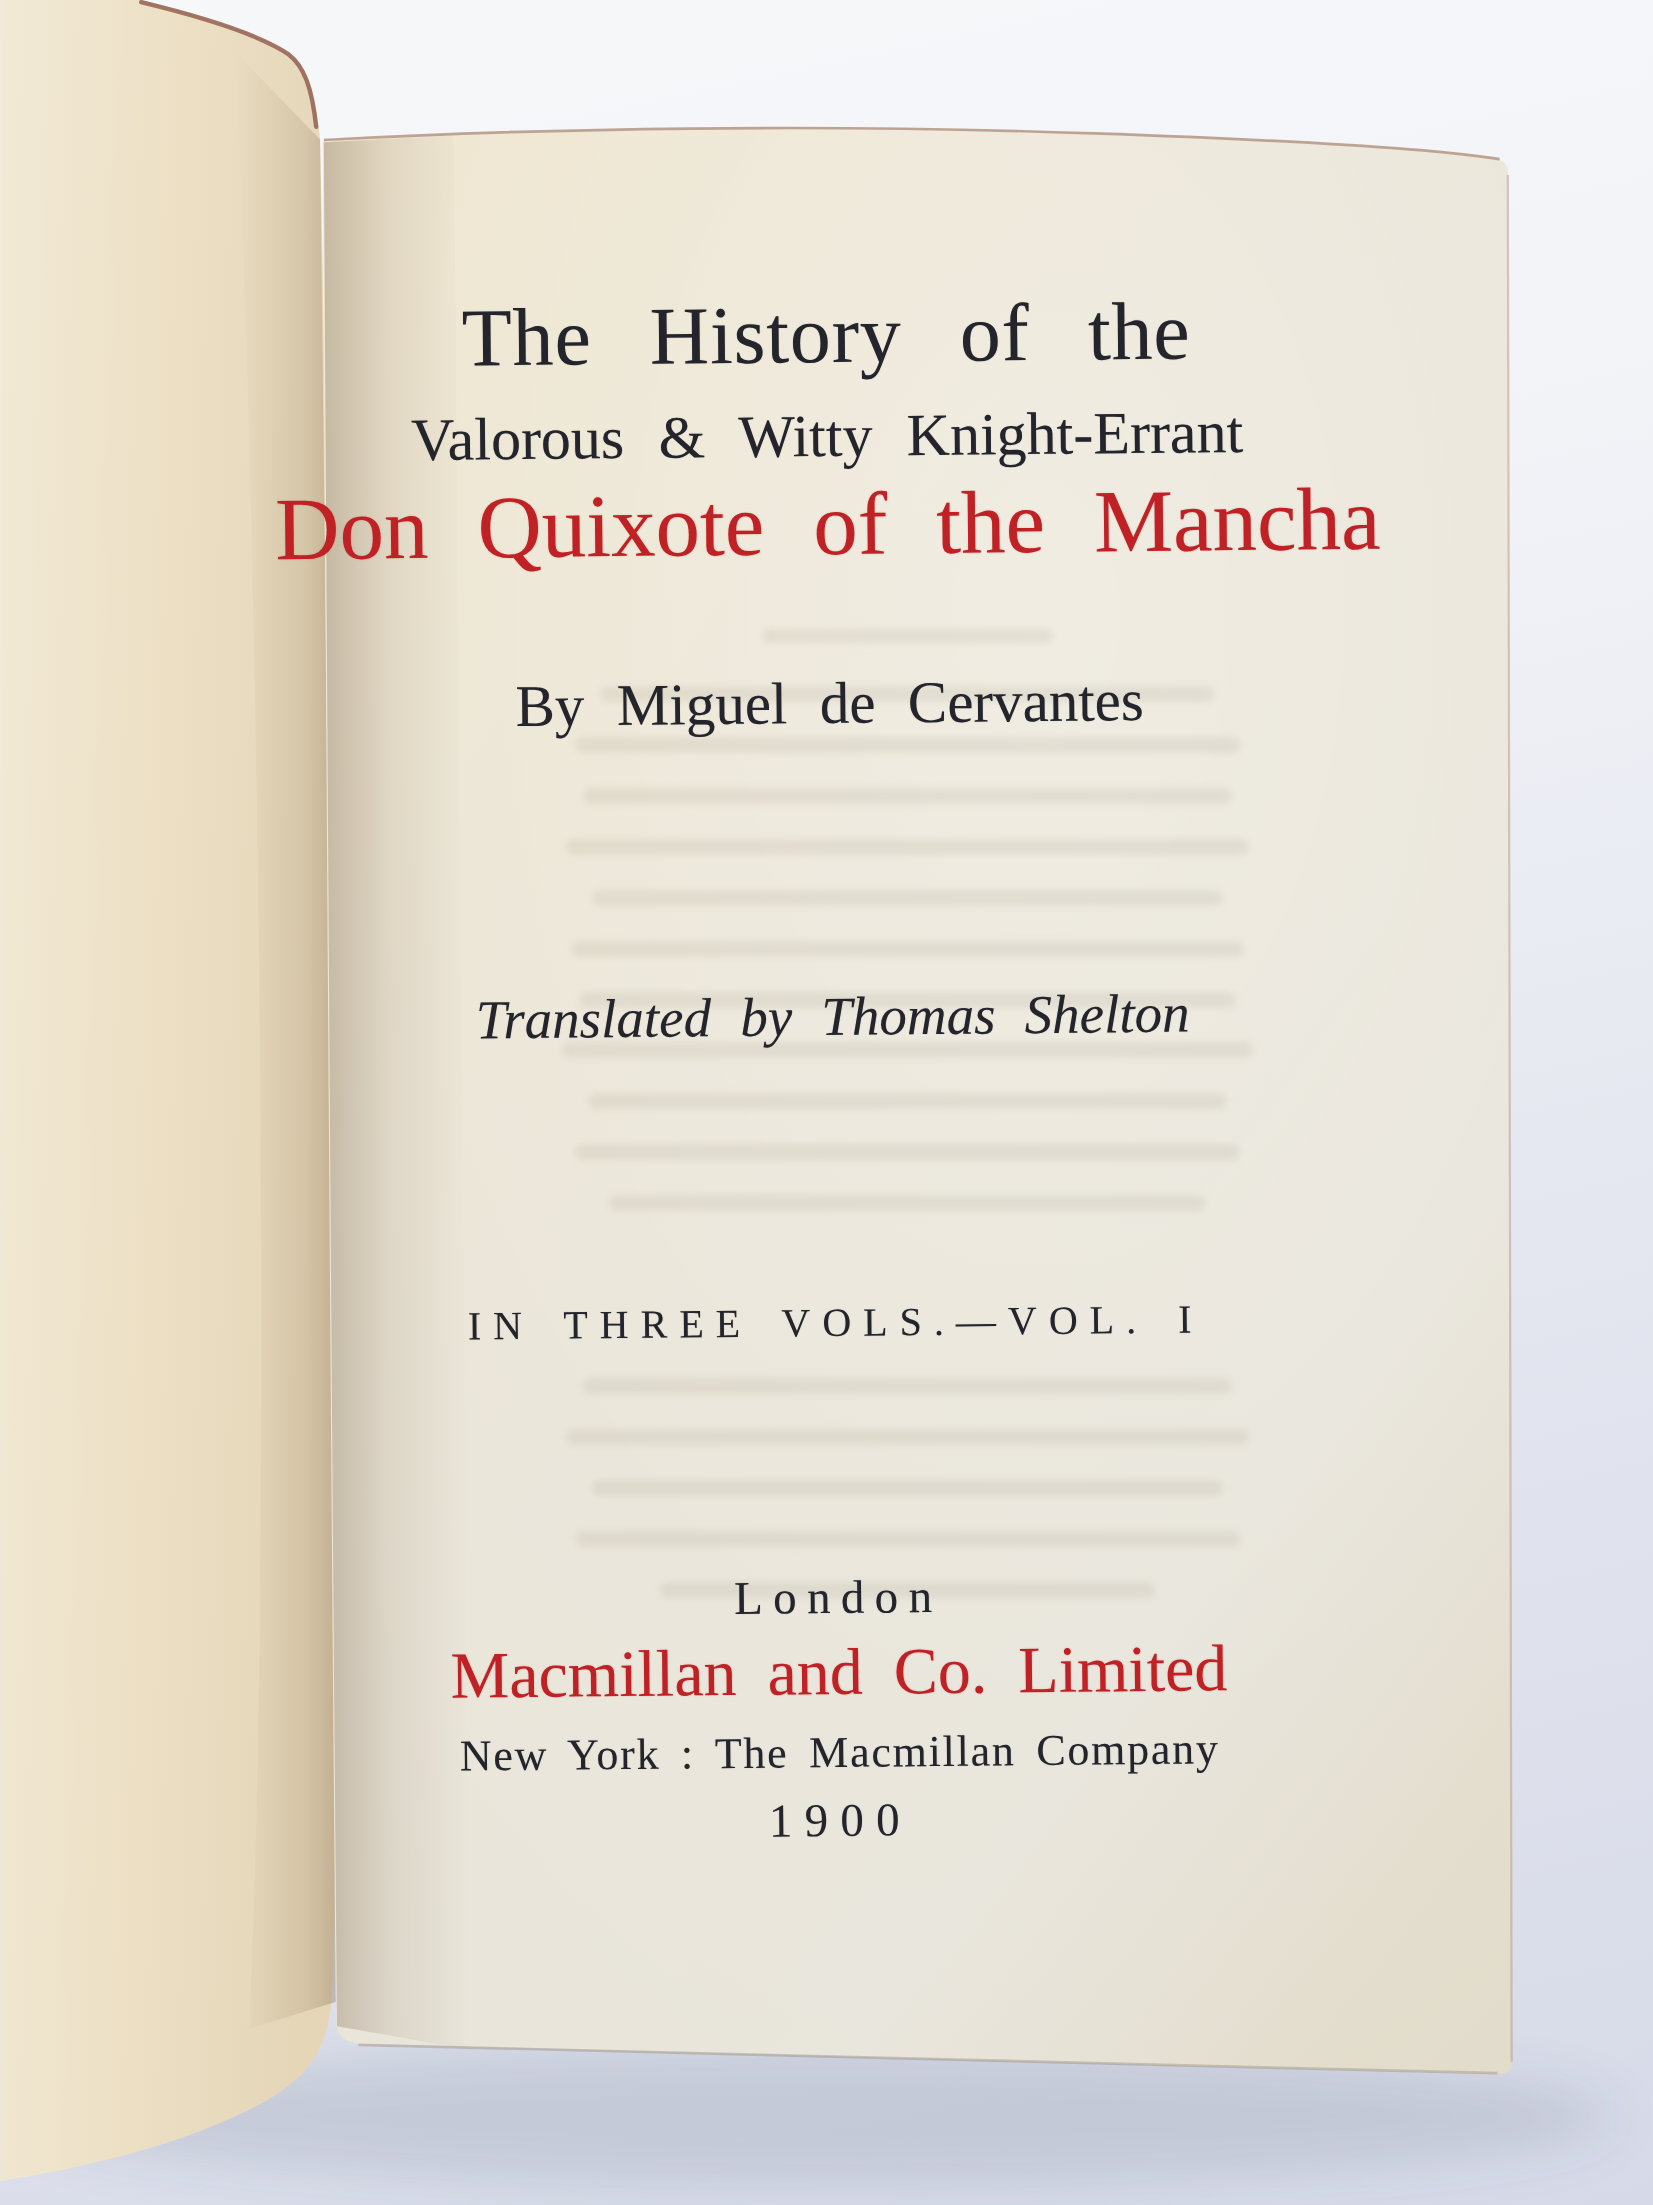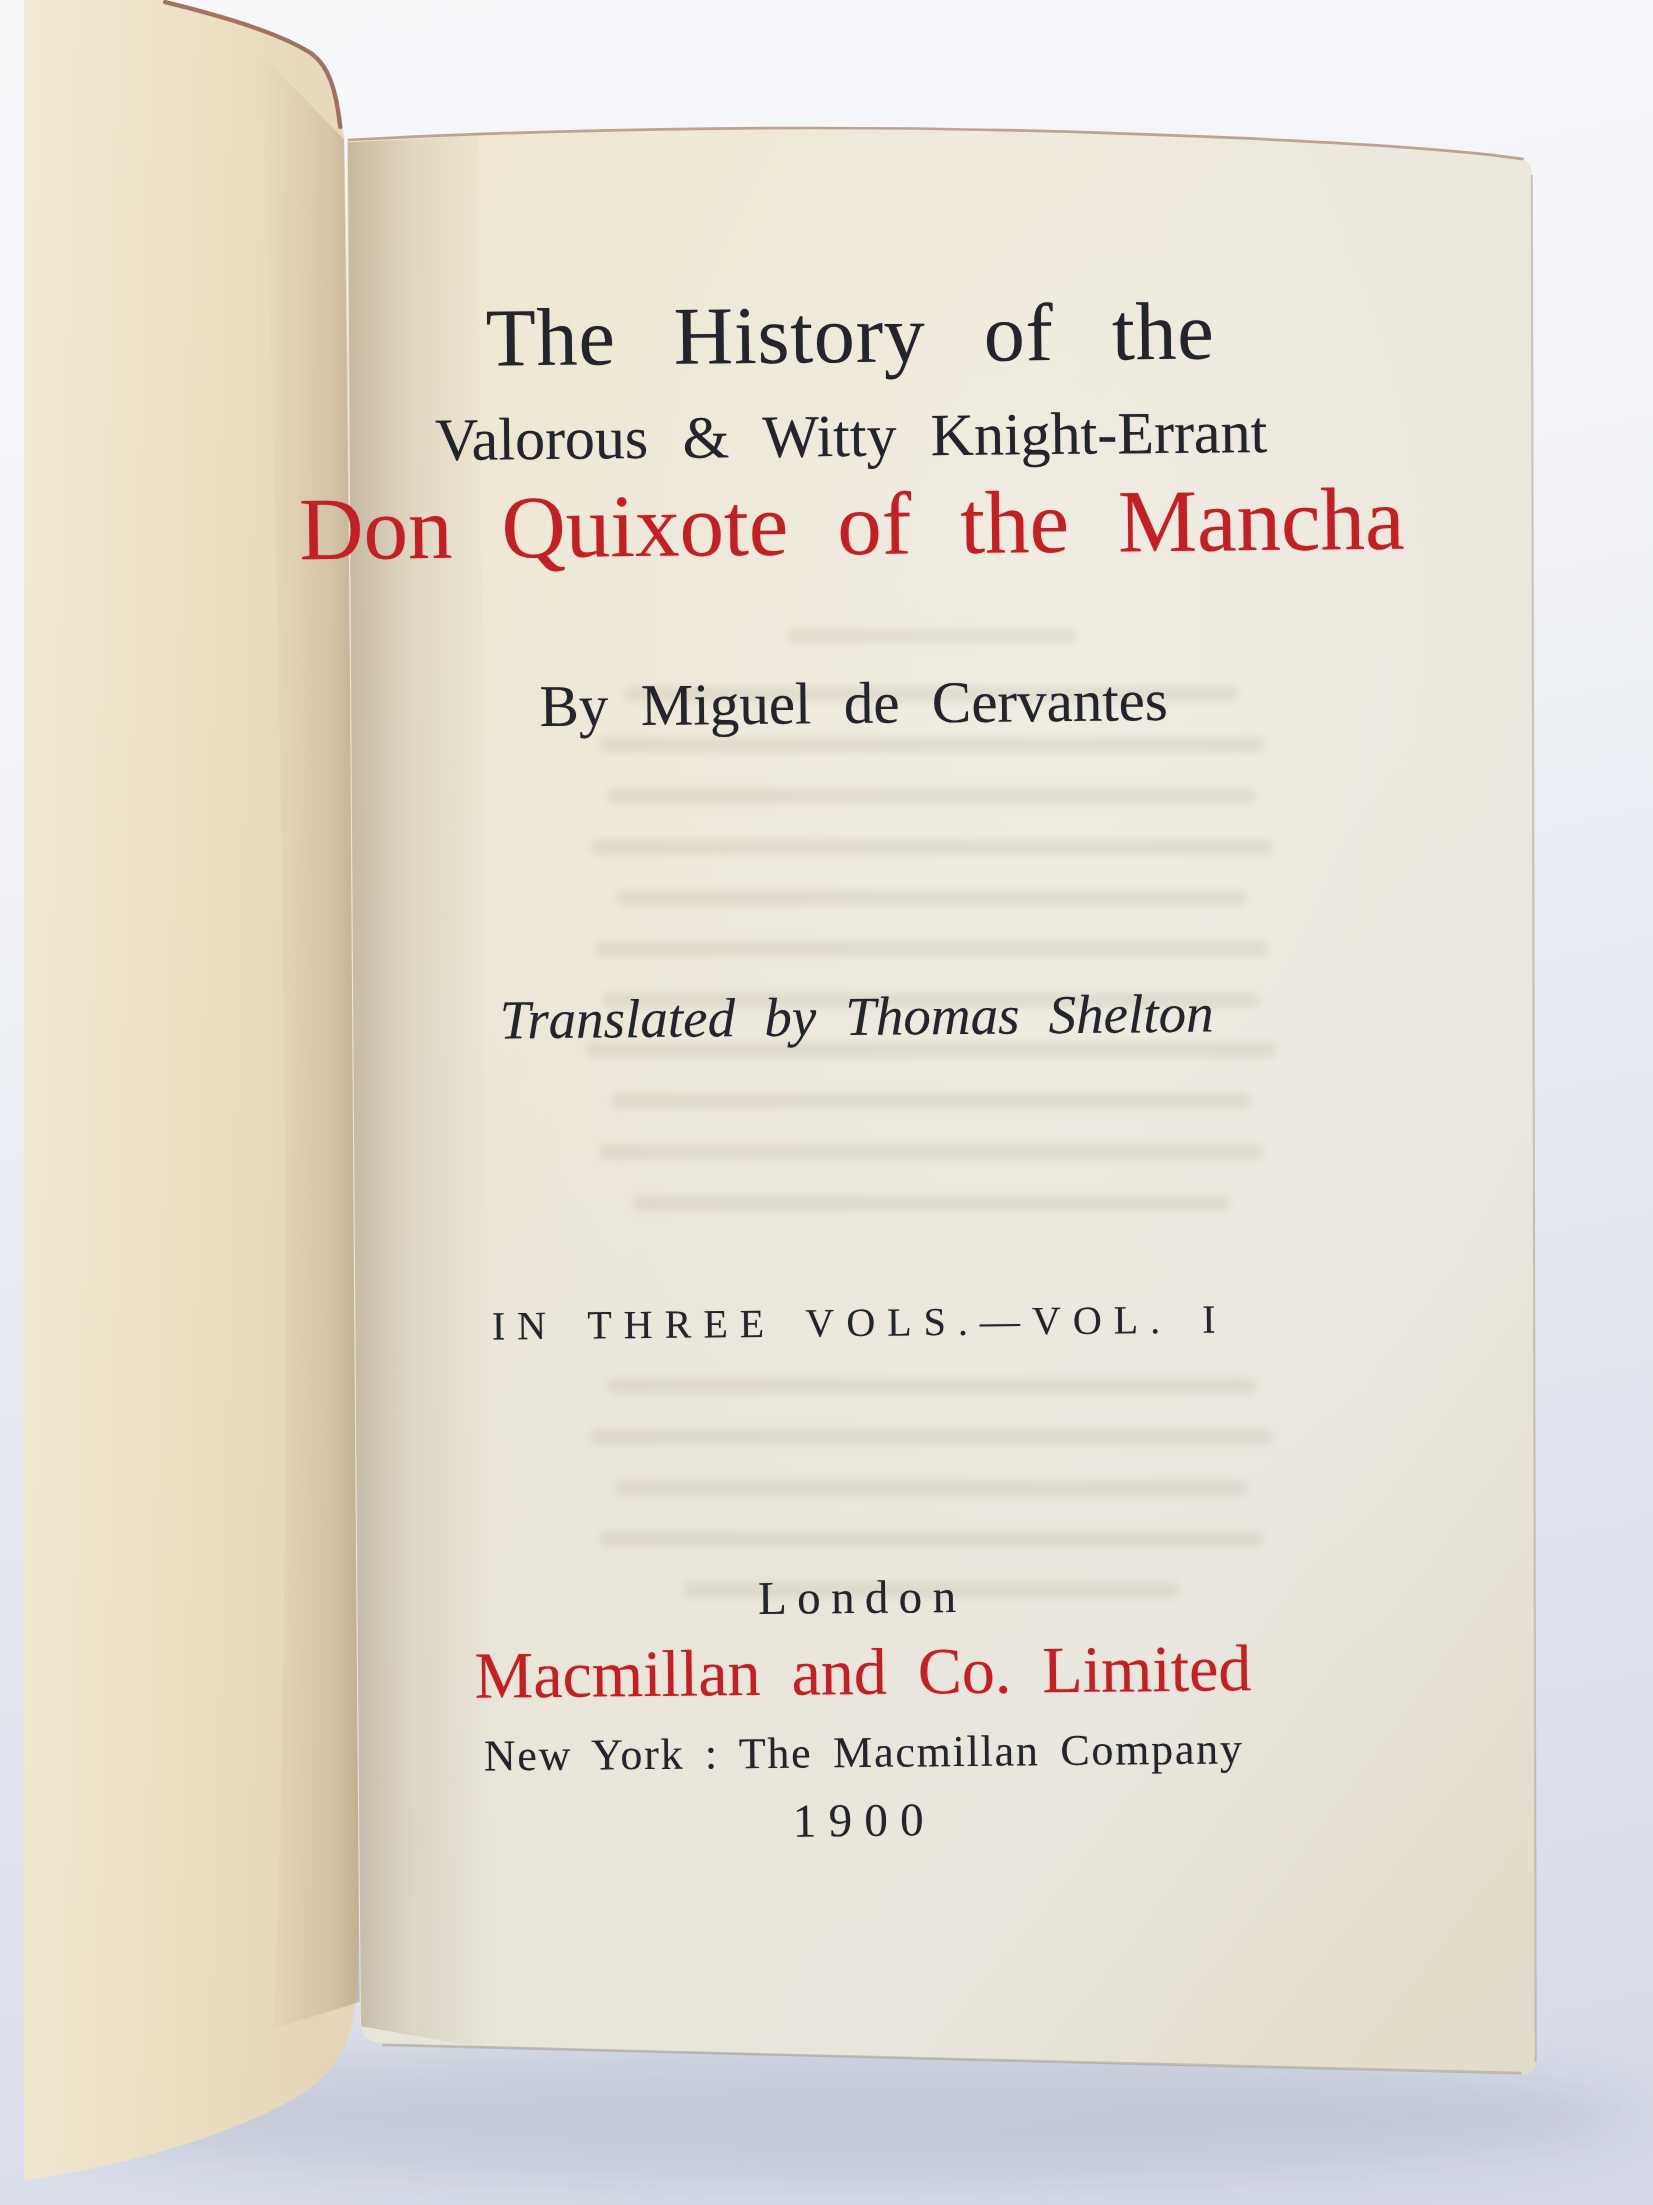--- a/index.html
+++ b/index.html
@@ -2,21 +2,21 @@
 <html style="font-size:8.8px"><head>
 <meta charset="utf-8">
 <style>
   html,body{
     margin:0;padding:0;
     width:1654px;height:2205px;
     overflow:hidden;
     background:linear-gradient(168deg,#f7f8fa 0%,#f1f3f7 30%,#e5e8f0 58%,#d6dae8 100%);
     font-family:"Liberation Serif","DejaVu Serif",serif;
   }
-  .photo{position:relative;width:1564px;height:2205px;margin-left:24px;}
+  .photo{position:relative;width:1564px;height:2205px;}
   svg.book{position:absolute;left:0;top:0;}
 
   
   .text-col{
     position:absolute;left:232px;top:0;width:1203px;height:2205px;
     text-align:center;
     transform:rotate(-0.55deg);
     color:#23242c;
   }
   .line{position:absolute;left:0;width:100%;line-height:1;white-space:nowrap;}

